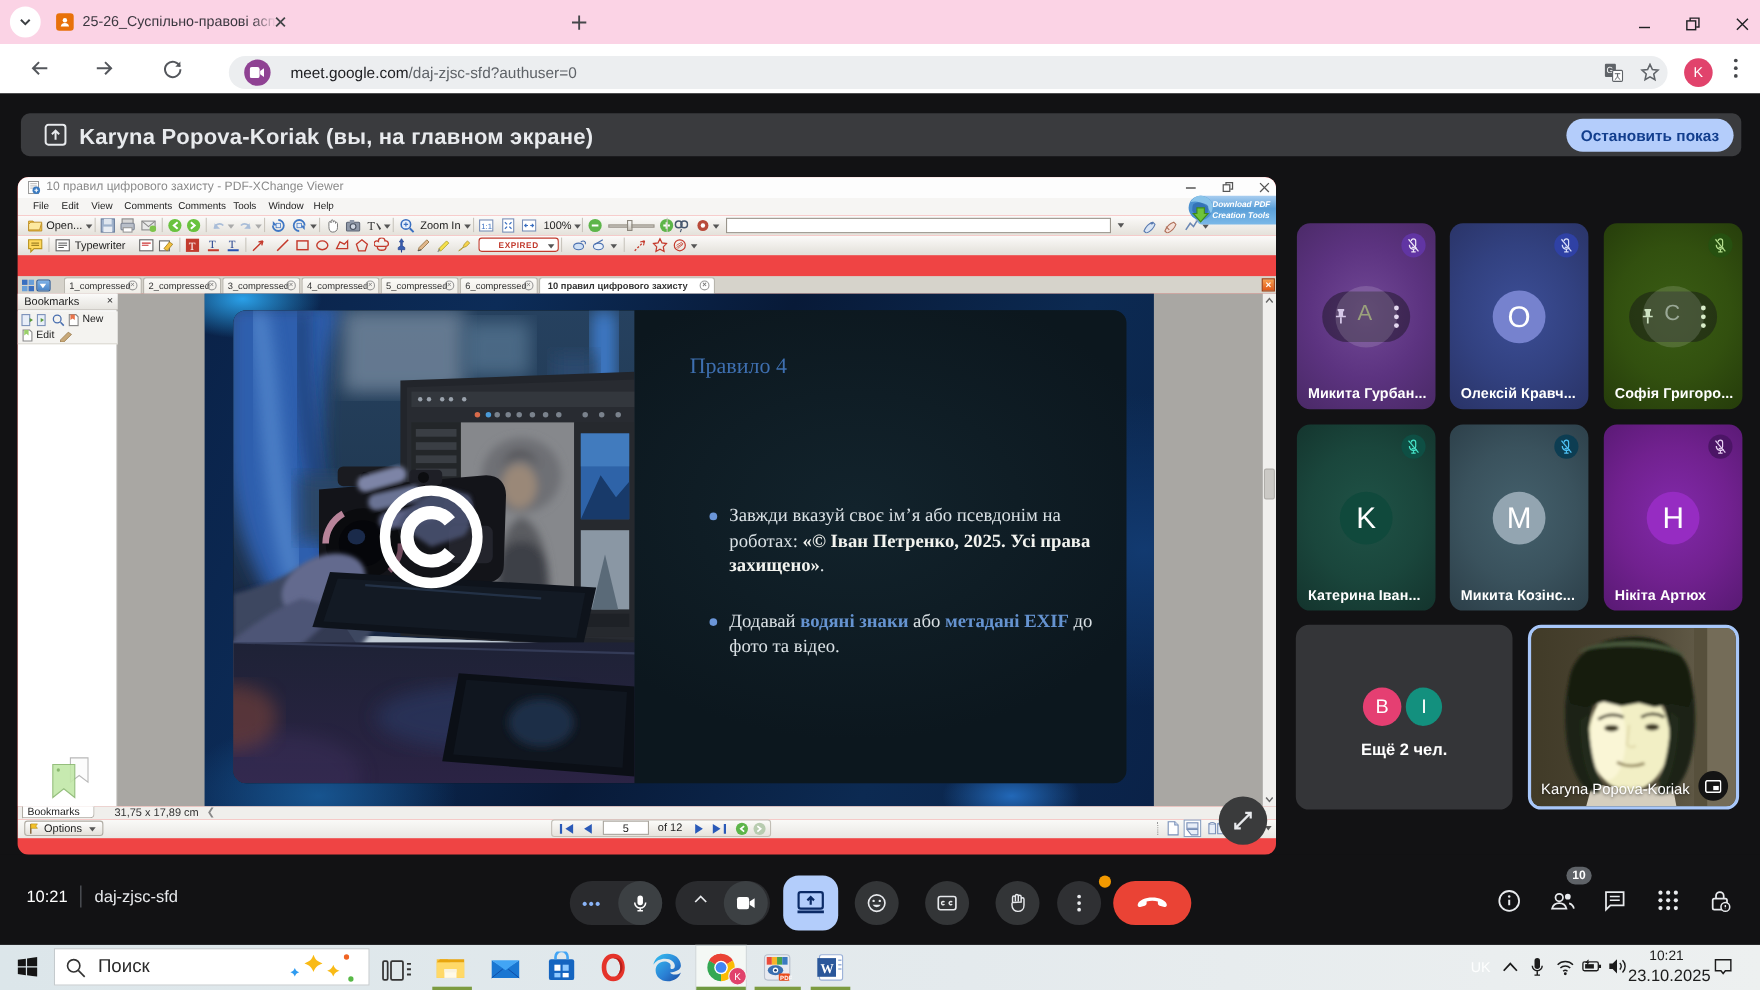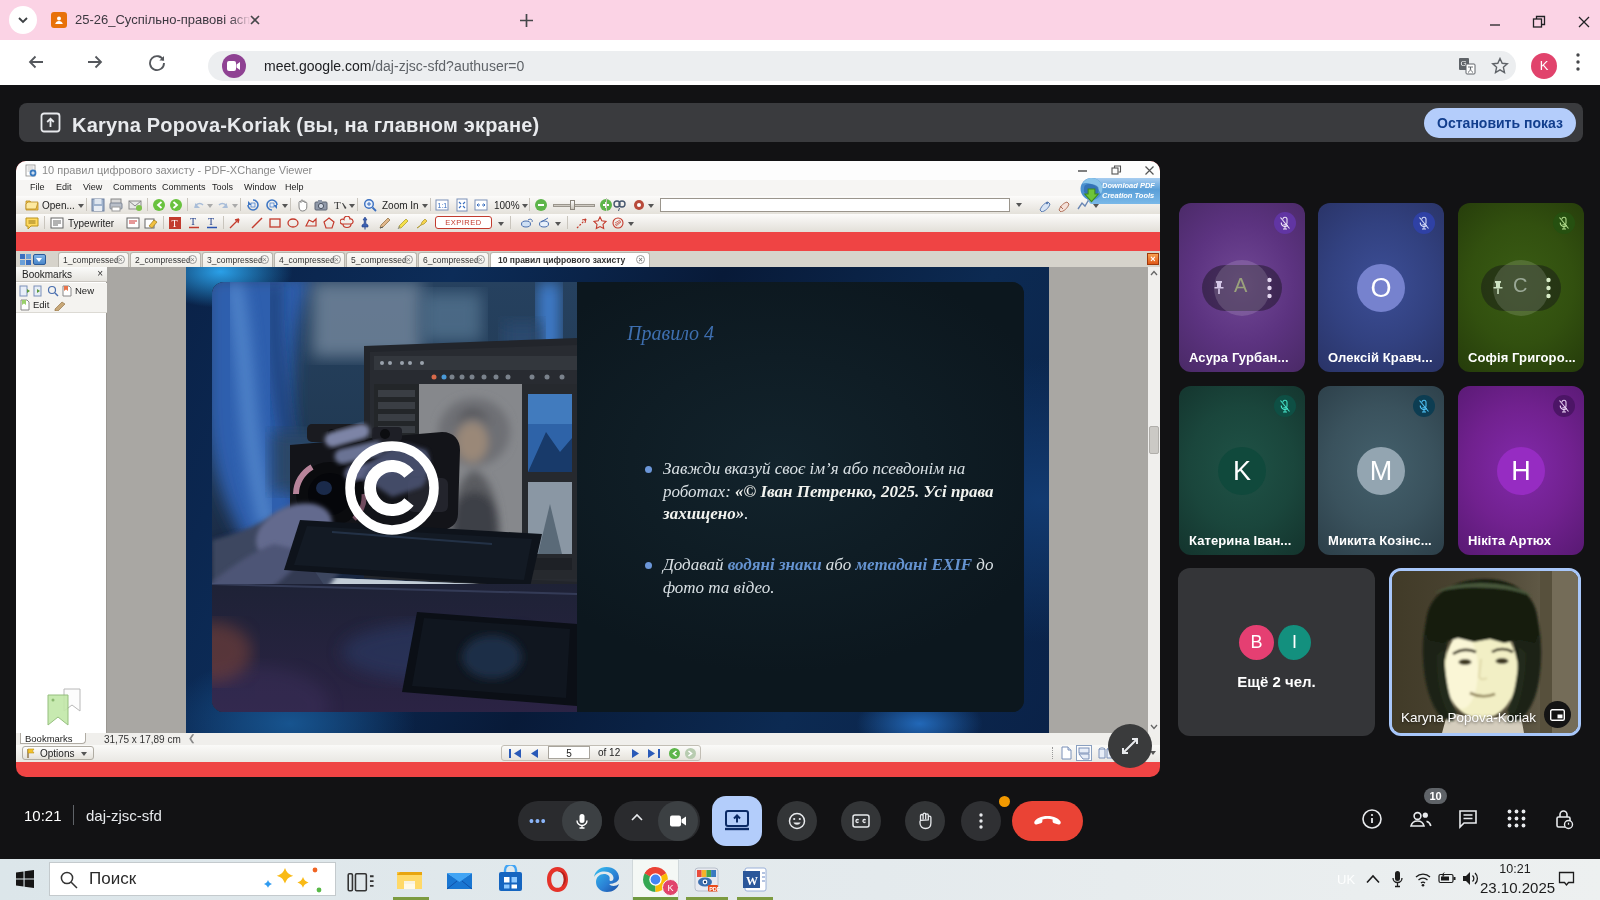--- a/index.html
+++ b/index.html
@@ -45,21 +45,21 @@
   #pmenu { position:absolute; left:0; top:19px; width:1144px; height:16px; background:#f6f5f3; font-size:9px; color:#1c1c1c; }
   #pmenu span { position:absolute; top:2px; }
   #ptool1 { position:absolute; left:0; top:35px; width:1144px; height:18px; background:linear-gradient(#fcfbfa,#e4e1da); }
   #ptool2 { position:absolute; left:0; top:53px; width:1144px; height:18px; background:linear-gradient(#fcfbfa,#e2dfd8); }
   #pprops { position:absolute; left:0; top:71px; width:1144px; height:19px; background:linear-gradient(#f7f6f4,#e6e3dd); }
   #ptabs { position:absolute; left:0; top:90px; width:1144px; height:16px; background:#d6d3cb; }
   .dtab { position:absolute; top:1px; height:15px; background:linear-gradient(#fbfaf7,#efede7); border:1px solid #b8b5ad; border-bottom:none; border-radius:3px 3px 0 0; font-size:8.5px; color:#333; overflow:hidden; white-space:nowrap; }
   .dtab .xx { display:inline-block; width:9px; height:9px; border:1px solid #999; border-radius:50%; font-size:7px; line-height:8px; text-align:center; color:#777; margin-left:4px; vertical-align:0px; }
   #pcontent { position:absolute; left:0; top:106px; width:1144px; height:466px; background:#a9a7a3; }
   #bmpanel { position:absolute; left:0; top:0; width:91px; height:466px; background:#fff; border-right:1px solid #9a9792; }
-  #pagearea { position:absolute; left:91px; top:0; width:1041px; height:466px;font-style:italic; }
+  #pagearea { position:absolute; left:91px; top:0; width:1041px; height:466px; }
   #vscroll { position:absolute; left:1132px; top:0; width:12px; height:466px; background:#f0efed; }
   #pstatus1 { position:absolute; left:0; top:572px; width:1144px; height:12px; background:#f0efec; }
   #pstatus2 { position:absolute; left:0; top:584px; width:1144px; height:17px; background:linear-gradient(#fafaf8,#e9e7e3); }
 
   
   #bluepage { position:absolute; left:79px; top:0; width:863px; height:466px; overflow:hidden;
     background:
       radial-gradient(90px 45px at 85% 98%, #2268b8 0%, rgba(20,60,120,0) 70%),
       radial-gradient(120px 60px at 4% 1%, #2aa0e8 0%, rgba(20,60,120,0) 60%),
       radial-gradient(180px 100px at 12% 98%, #17548f 0%, rgba(10,30,70,0) 70%),
@@ -417,21 +417,21 @@
           <path d="M2 12l1-3 7-7 2 2-7 7z" fill="#e0b68a" stroke="#8a6a3a" stroke-width=".7"></path>
           <path d="M2 12l3-1" stroke="#555"></path>
         </svg>
       <svg class="tico" style="left:380px;top:2px" viewBox="0 0 14 14">
           <path d="M3 10L10 3l2 2-7 7H3z" fill="#f5e04a" stroke="#a89a20" stroke-width=".7"></path>
           <path d="M2 13l2-3" stroke="#888"></path>
         </svg>
       <svg class="tico" style="left:399px;top:2px" viewBox="0 0 14 14">
           <path d="M2 12c3-1 4-3 5-6l3-3 2 2-3 3c-3 1-5 2-7 4z" fill="#f7d44c" stroke="#a8922a" stroke-width=".7"></path>
         </svg>
-      <div style="position:absolute;left:419px;top:2px;width:57px;height:13px;background:#fff;border:1.4px solid #c23b2e;border-radius:3px;color:#c23b2e;font-size:7.5px;font-weight:normal;text-align:center;line-height:11px;letter-spacing:.5px">EXPIRED</div>
+      <div style="position:absolute;left:419px;top:2px;width:73px;height:13px;background:#fff;border:1.4px solid #c23b2e;border-radius:3px;color:#c23b2e;font-size:7.5px;font-weight:bold;text-align:center;line-height:11px;letter-spacing:.5px">EXPIRED</div>
       <i class="tcaret" style="left:482px"></i>
         <i class="tsep" style="left:494px"></i>
       <svg class="tico" style="left:504px;top:2px" viewBox="0 0 14 14">
           <ellipse cx="6" cy="8" rx="4.5" ry="3" fill="#cfe0f4" stroke="#4a6faf"></ellipse>
           <path d="M8 4c3-2 5 0 4 2" stroke="#4a6faf" fill="none"></path>
         </svg>
       <svg class="tico" style="left:522px;top:2px" viewBox="0 0 14 14">
           <ellipse cx="6" cy="8" rx="4.5" ry="3" fill="#e8f0fa" stroke="#4a6faf"></ellipse>
           <path d="M3 6l7-4" stroke="#4a6faf"></path>
         </svg>
@@ -763,21 +763,21 @@
             <circle cx="2.5" cy="11" r="2.2" fill="#e4d8f0"></circle>
             <circle cx="2.5" cy="19" r="2.2" fill="#e4d8f0"></circle>
           </svg>
       </div>
       <div class="micoff" style="background:#6135a3">
           <svg width="14" height="14" viewBox="0 0 14 14">
             <path d="M5 3.2A2 2 0 0 1 9 3.2V7a2 2 0 0 1-3.4 1.4M3.3 6.5A3.7 3.7 0 0 0 9.8 9.2M7 11v2M5 13h4" stroke="#efe6f8" stroke-width="1.1" fill="none"></path>
             <path d="M2.5 1.5l9 11" stroke="#efe6f8" stroke-width="1.1"></path>
           </svg>
         </div>
-      <div class="tname">Асура Гурбан...</div>
+      <div class="tname">Микита Гурбан...</div>
     </div>
     <div class="tile" style="left:1318px;top:203px;background:radial-gradient(95px 110px at 50% 48%,#3c4e96 0%,#324180 55%,#2a3468 100%)">
       <div class="avatar" style="background:#7682ce">O</div>
       <div class="micoff" style="background:#2f41a5">
           <svg width="14" height="14" viewBox="0 0 14 14">
             <path d="M5 3.2A2 2 0 0 1 9 3.2V7a2 2 0 0 1-3.4 1.4M3.3 6.5A3.7 3.7 0 0 0 9.8 9.2M7 11v2M5 13h4" stroke="#d6dcf8" stroke-width="1.1" fill="none"></path>
             <path d="M2.5 1.5l9 11" stroke="#d6dcf8" stroke-width="1.1"></path>
           </svg>
         </div>
       <div class="tname">Олексій Кравч...</div>

